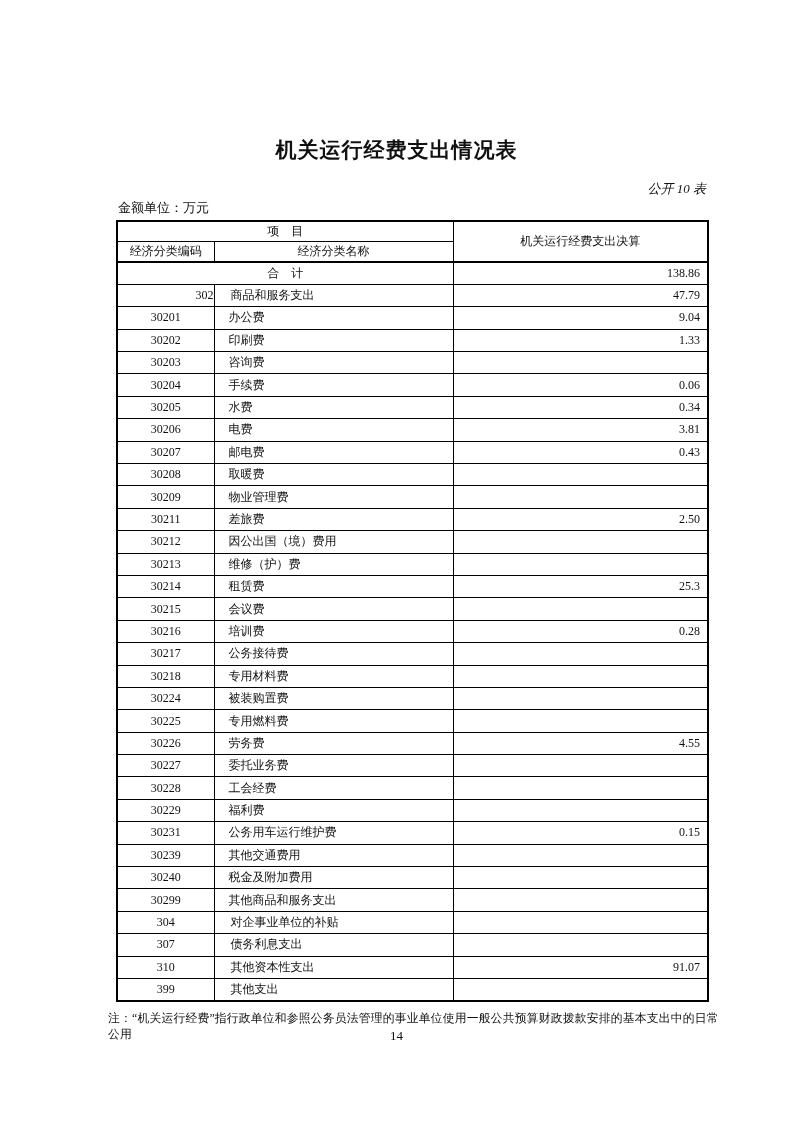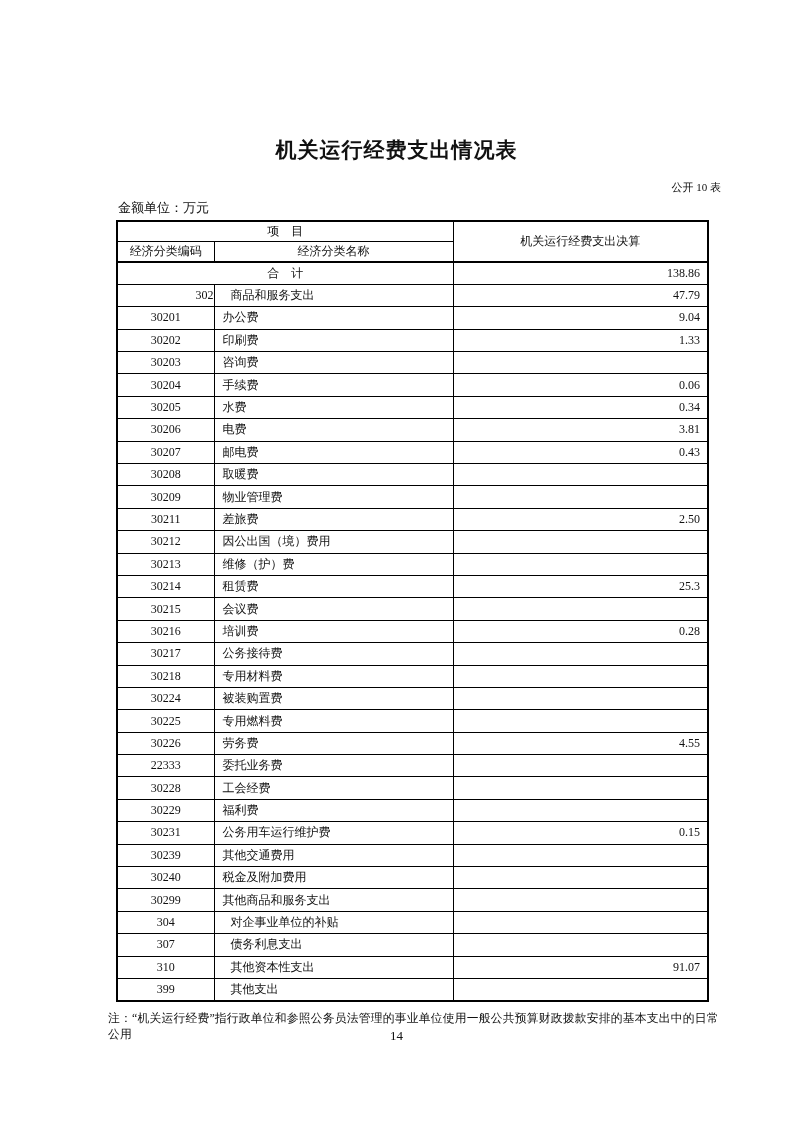--- a/index.html
+++ b/index.html
@@ -21,22 +21,23 @@
     left: 0;
     width: 793px;
     text-align: center;
     font-size: 21px;
     font-weight: bold;
     letter-spacing: 1px;
   }
   .table-no {
     position: absolute;
     top: 180px;
-    right: 72px;
-    font-size: 11px;
+    right: 87px;
+    font-size: 13px;
+    font-style: italic;
   }
   .meta-row {
     position: absolute;
     top: 199px;
     left: 118px;
     right: 72px;
     display: flex;
     justify-content: space-between;
     font-size: 13px;
   }
@@ -60,21 +61,21 @@
   }
   .expense-table thead tr.h1 { height: 20px; }
   .expense-table thead tr.h2 { height: 21px; }
   .expense-table thead th { text-align: center; }
   .expense-table thead tr.h2 th { border-bottom: 2px solid #000; }
   .expense-table th.th-value { border-bottom: 2px solid #000; }
   .expense-table tbody tr { height: 22.4px; }
   td.code-cell.code-left   { text-align: right; padding-left: 9px; }
   td.code-cell.code-center { text-align: center; }
   td.name-cell.name-cat { text-align: left; padding-left: 16px; }
-  td.name-cell.name-sub { text-align: left; padding-left: 8px; }
+  td.name-cell.name-sub { text-align: left; padding-left: 14px; }
   td.name-cell.total-cell { text-align: center; padding-left: 0; font-family: Liberation Serif, serif; }
   td.value-cell { text-align: right; padding-right: 7px; }
   .footnote {
     position: absolute;
     top: 1011px;
     left: 108px;
     width: 620px;
     font-size: 11.8px;
     letter-spacing: 0.2px;
   }
@@ -219,21 +220,21 @@
     <td class="code-cell code-center">30225</td>
     <td class="name-cell name-sub">专用燃料费</td>
     <td class="value-cell"></td>
   </tr>
       <tr>
     <td class="code-cell code-center">30226</td>
     <td class="name-cell name-sub">劳务费</td>
     <td class="value-cell">4.55</td>
   </tr>
       <tr>
-    <td class="code-cell code-center">22333</td>
+    <td class="code-cell code-center">30227</td>
     <td class="name-cell name-sub">委托业务费</td>
     <td class="value-cell"></td>
   </tr>
       <tr>
     <td class="code-cell code-center">30228</td>
     <td class="name-cell name-sub">工会经费</td>
     <td class="value-cell"></td>
   </tr>
       <tr>
     <td class="code-cell code-center">30229</td>

